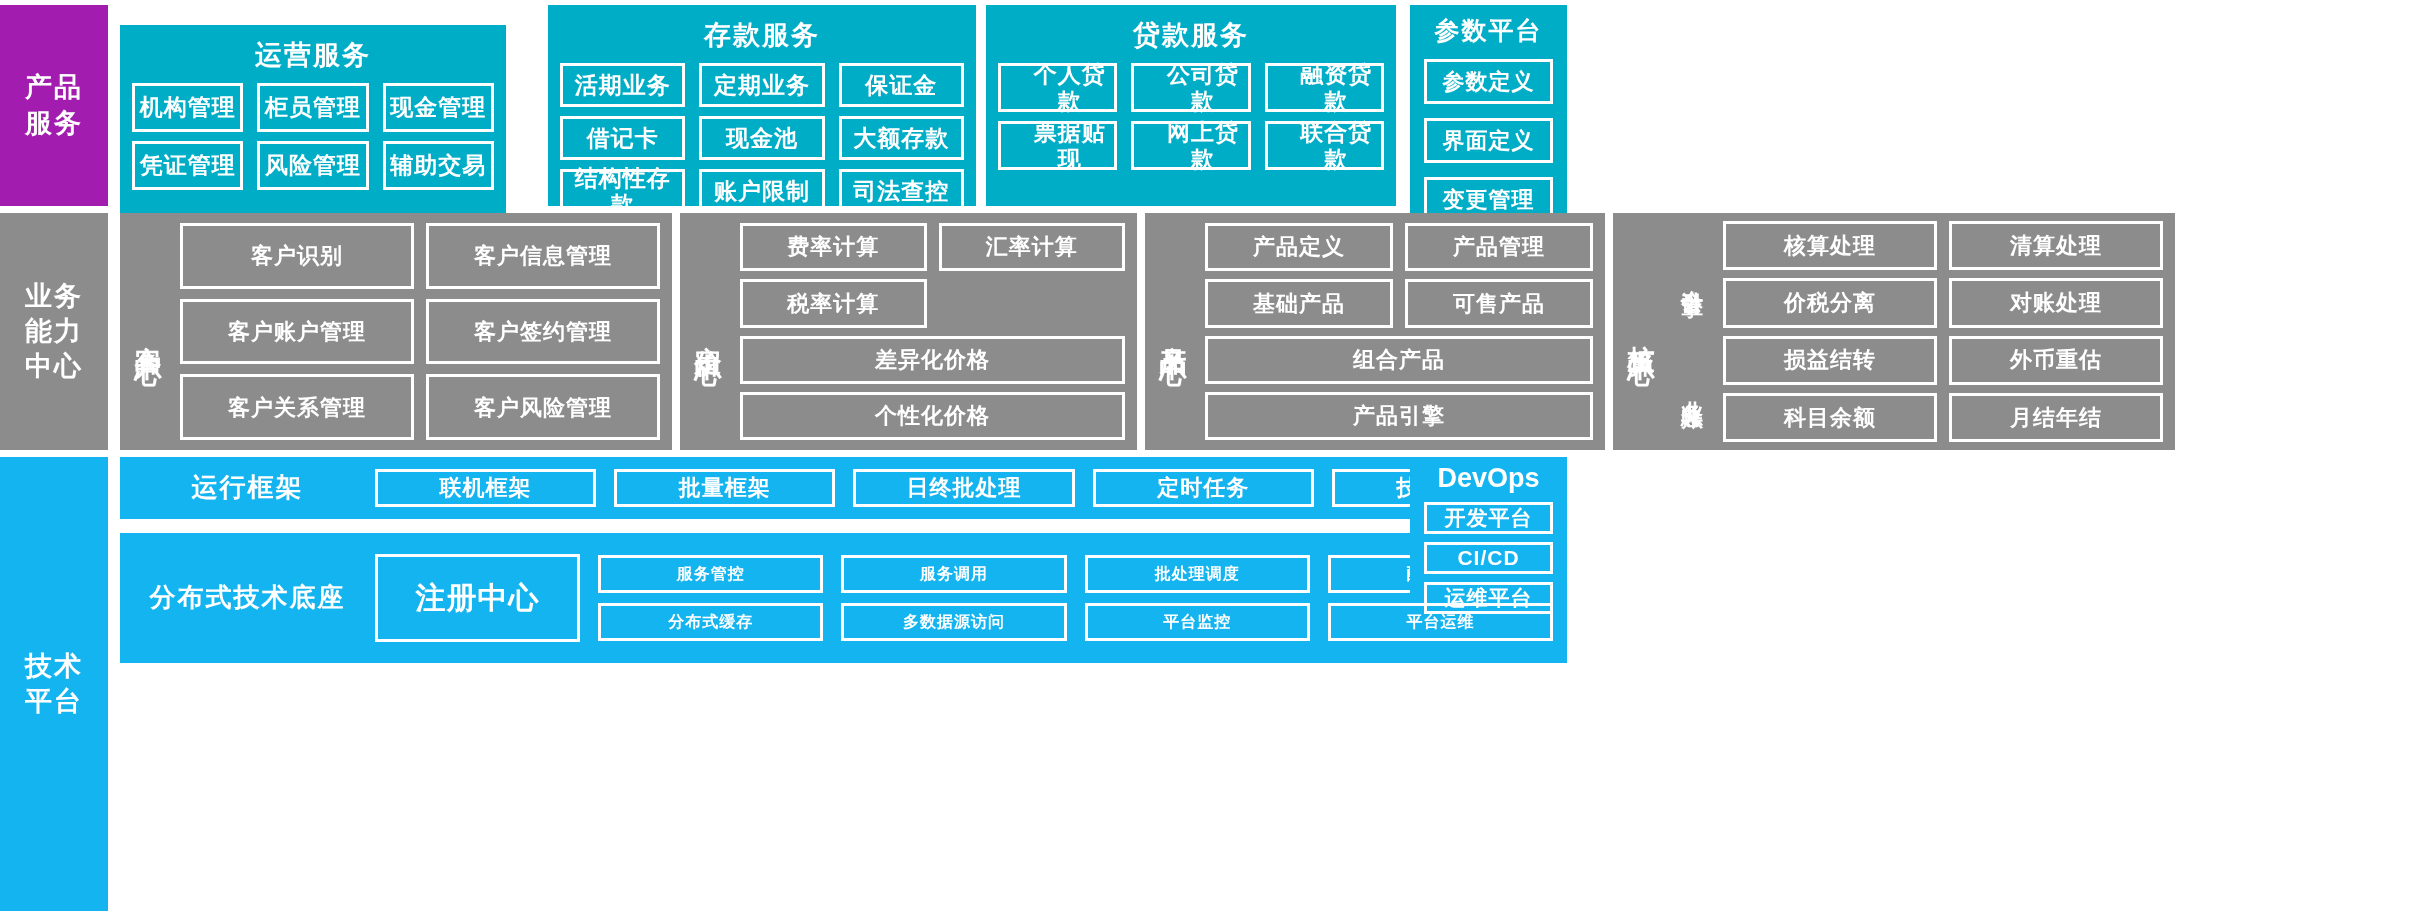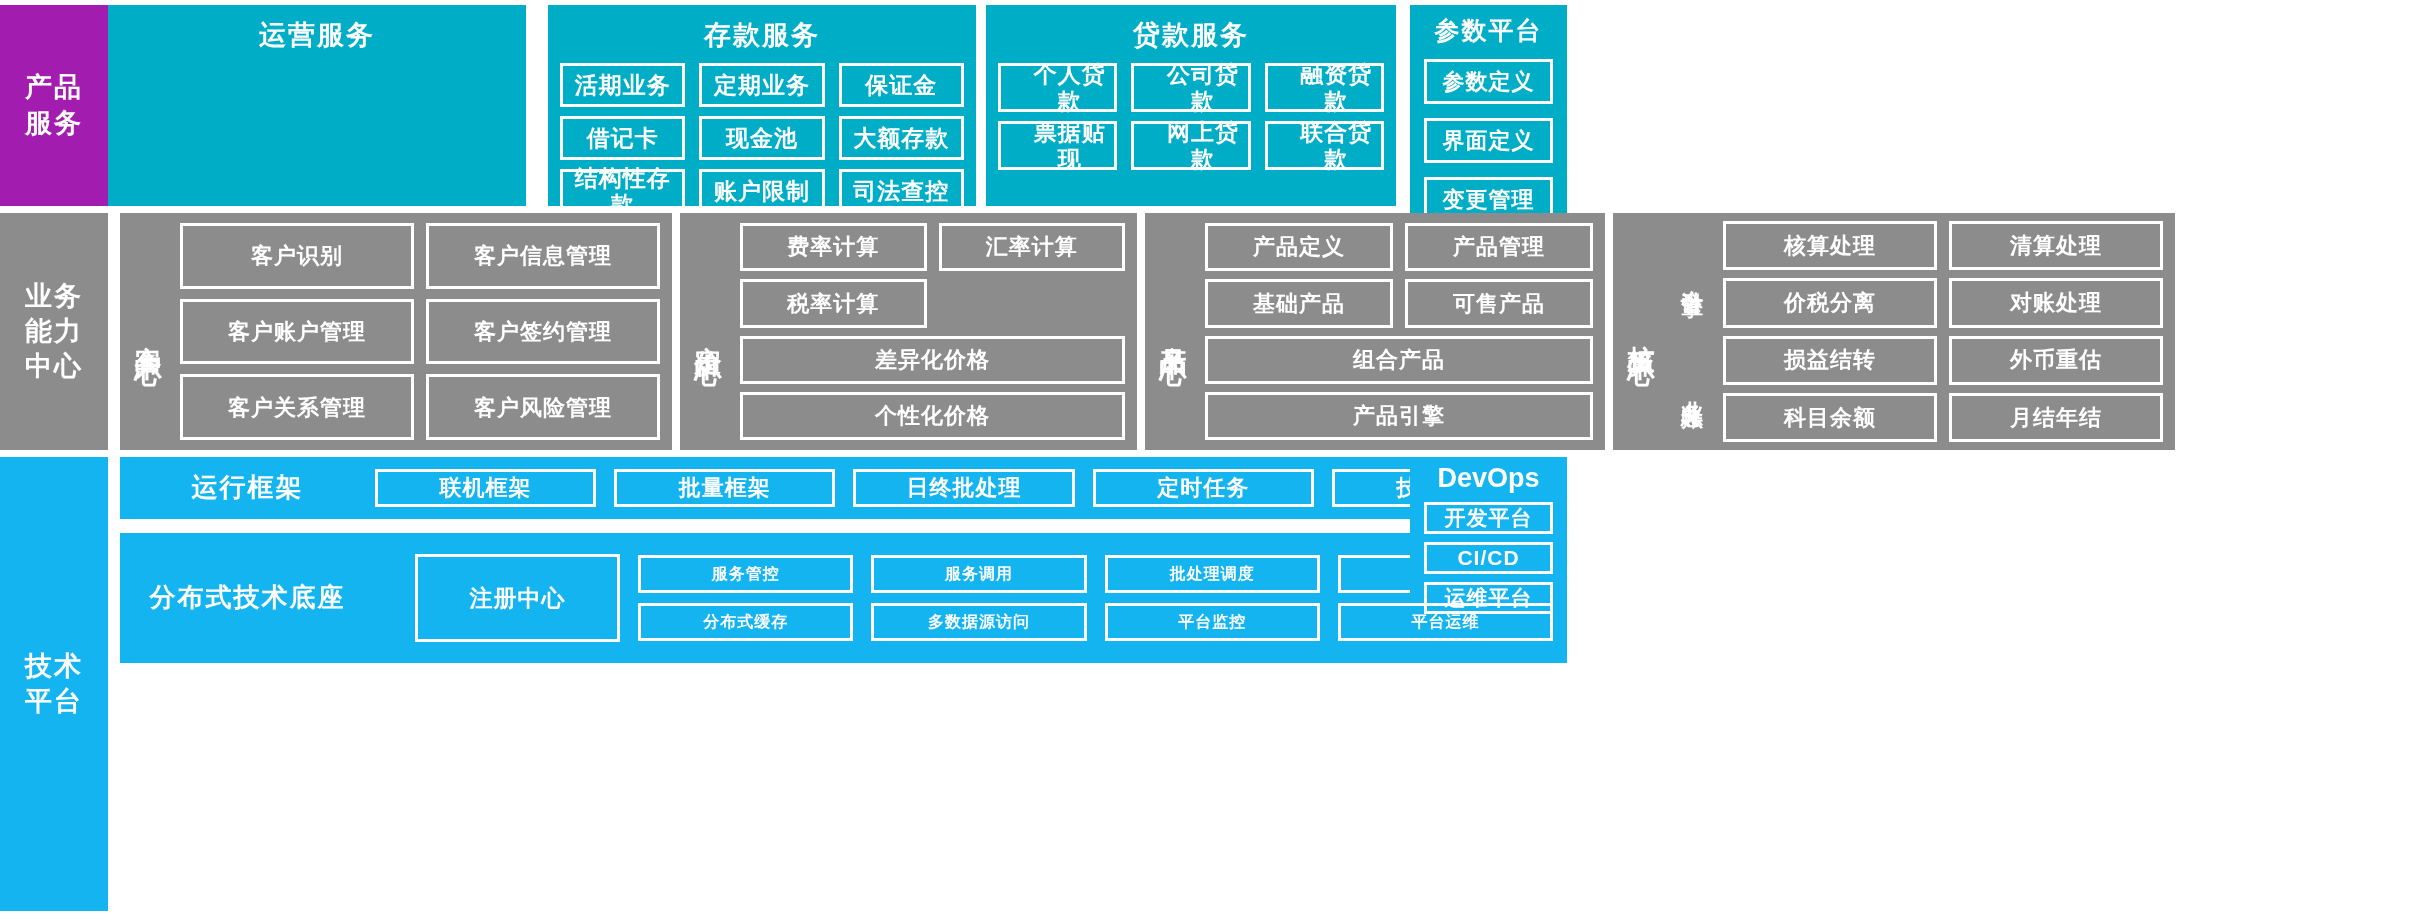--- a/index.html
+++ b/index.html
@@ -38,21 +38,21 @@
     text-align: center; line-height: 1.3; letter-spacing: 2px;
   }
 
   
   .row1 { position: absolute; left: 0; top: 0; width: 2423px; height: 206px; }
   .r1-leftlabel {
     position: absolute; left: 0; top: 5px; width: 108px; height: 201px;
     background: #a21caf;
   }
   .r1-panel { position: absolute; top: 5px; height: 201px; background: #00adc6; }
-  .r1-ops   { left: 108px;  width: 418px; }
+  .r1-ops   { left: 120px;  width: 386px; margin-top: 20px; }
   .r1-dep   { left: 548px;  width: 428px; }
   .r1-loan  { left: 986px;  width: 410px; }
 
   .r1-panel .panel-title { margin-top: 12px; }
   .grid3 {
     display: grid; grid-template-columns: repeat(3, 1fr);
     gap: 9px 14px; padding: 10px 12px 12px 12px;
   }
   .r1-ops .grid3 .tile  { height: 49px; }
   .r1-dep .grid3 .tile  { height: 44px; }
@@ -111,21 +111,21 @@
   }
   .r3-band { position: absolute; left: 120px; background: #14b4f0; display: flex; align-items: center; }
   .r3-run  { top: 0;   width: 1447px; height: 62px; }
   .r3-base { top: 76px; width: 1447px; height: 130px; }
 
   .r3-band .row-label { width: 255px; flex: 0 0 255px; font-size: 26px; }
   .r3-run-items { flex: 1; display: grid; grid-template-columns: repeat(5, 1fr); gap: 18px; padding: 0 14px 0 0; }
   .r3-run-items .tile { height: 38px; font-size: 22px; }
 
   .r3-base-items { flex: 1; display: flex; gap: 18px; padding: 0 14px 0 0; align-items: center; }
-  .r3-reg { flex: 0 0 205px; height: 88px; font-size: 23px; margin-left: 40px; }
+  .r3-reg { flex: 0 0 205px; height: 88px; font-size: 30px; }
   .r3-stack { flex: 1; display: grid; grid-template-columns: repeat(4, 1fr); grid-template-rows: 1fr 1fr; gap: 10px 18px; }
   .r3-stack .tile { height: 38px; font-size: 16px; }
 
   
   .devops-col {
     position: absolute; left: 1410px; top: 0; width: 157px; height: 145px;
     background: #14b4f0;
   }
   .devops-col .panel-title { margin-top: 6px; font-size: 27px; letter-spacing: 0; }
   .devops-items { display: flex; flex-direction: column; gap: 8px; padding: 8px 14px 0 14px; }
@@ -140,20 +140,28 @@
 
     <div class="r1-leftlabel row-label">
       <div>
         <div>产品</div>
         <div>服务</div>
       </div>
     </div>
 
     <div class="r1-panel r1-ops">
       <div class="panel-title">运营服务</div>
+      <div class="grid3">
+        <div class="tile">机构管理</div>
+        <div class="tile">柜员管理</div>
+        <div class="tile">现金管理</div>
+        <div class="tile">凭证管理</div>
+        <div class="tile">风险管理</div>
+        <div class="tile">辅助交易</div>
+      </div>
     </div>
 
     <div class="r1-panel r1-dep">
       <div class="panel-title">存款服务</div>
       <div class="grid3">
         <div class="tile">活期业务</div>
         <div class="tile">定期业务</div>
         <div class="tile">保证金</div>
         <div class="tile">借记卡</div>
         <div class="tile">现金池</div>

